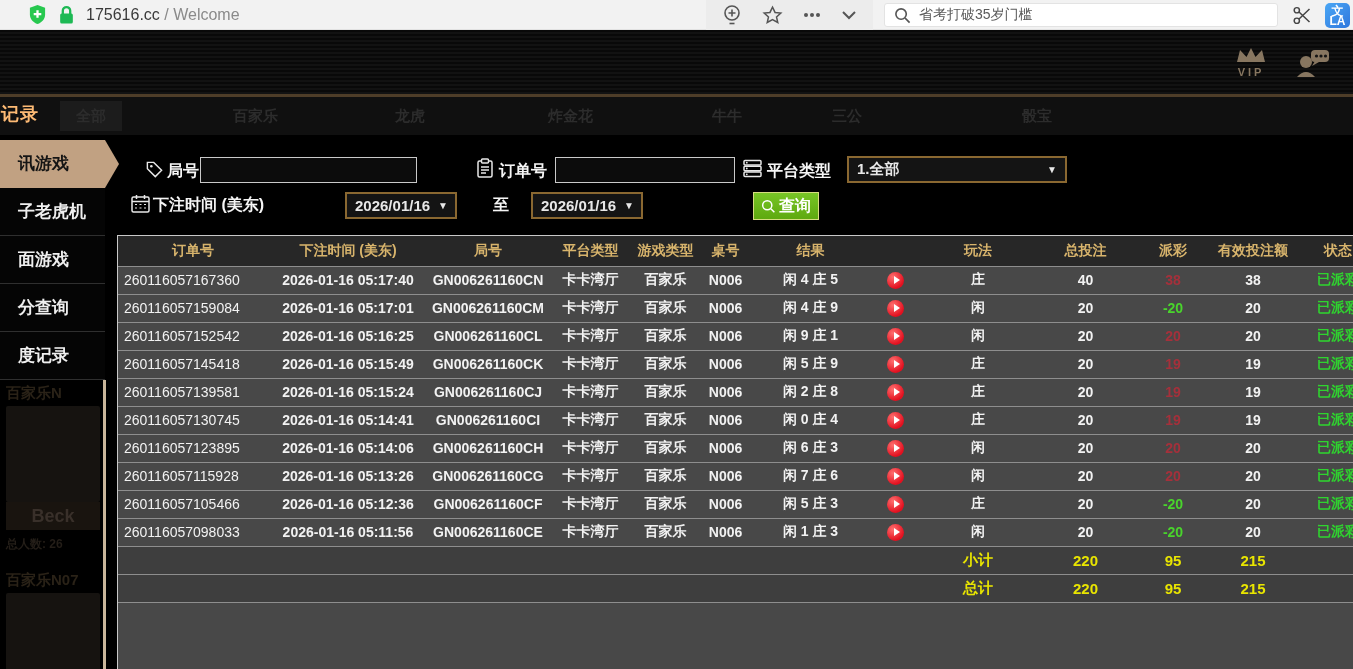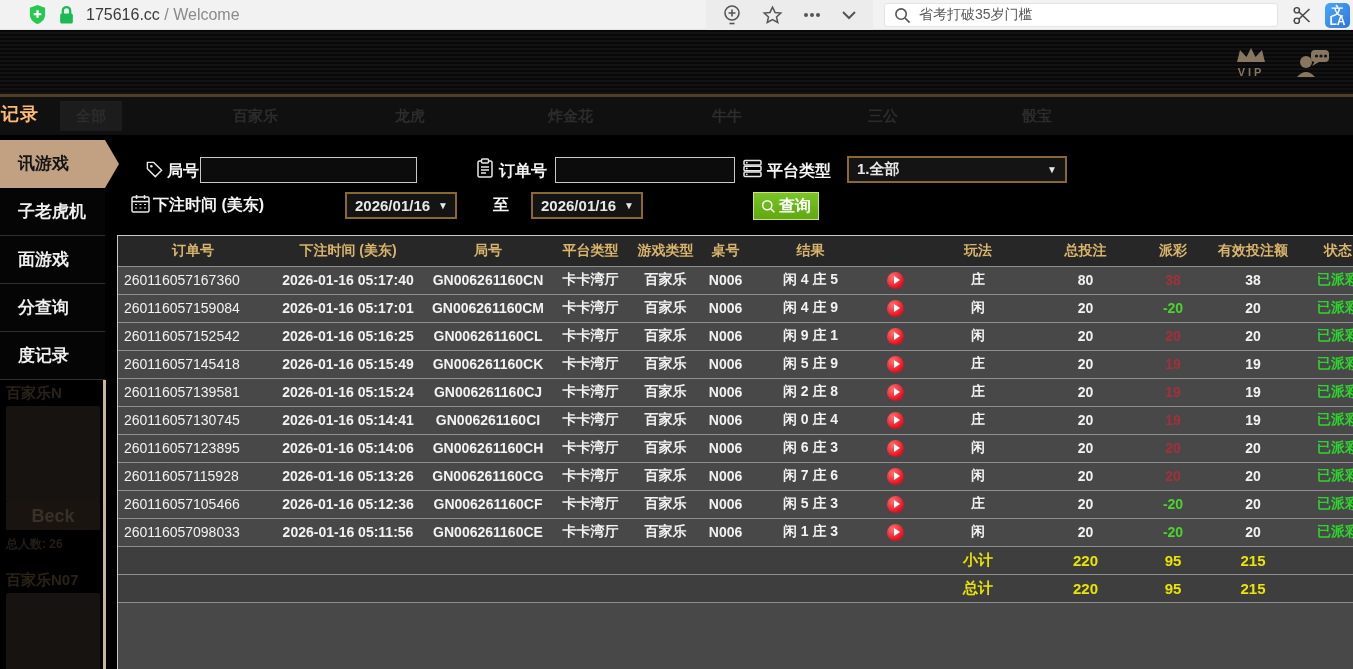--- a/index.html
+++ b/index.html
@@ -186,21 +186,21 @@
       </span>
     </div>
   </div>
 
   <div class="title-bar">
     <span class="dim-tab first" style="left:60px">全部</span>
     <span class="dim-tab" style="left:233px">百家乐</span>
     <span class="dim-tab" style="left:395px">龙虎</span>
     <span class="dim-tab" style="left:548px">炸金花</span>
     <span class="dim-tab" style="left:712px">牛牛</span>
-    <span class="dim-tab" style="left:868px">三公</span>
+    <span class="dim-tab" style="left:832px">三公</span>
     <span class="dim-tab" style="left:1022px">骰宝</span>
     <span class="page-title">记录</span>
   </div>
 
   <div class="body-area">
 
     <div class="sidebar">
       <div class="side-top-gap"></div>
       <div class="side-item active"><span>讯游戏</span></div>
       <div class="side-item"><span>子老虎机</span></div>
@@ -327,21 +327,21 @@
                 <td class="c-num">2026-01-16 05:17:40</td>
                 <td class="c-num">GN006261160CN</td>
                 <td class="c-zh">卡卡湾厅</td>
                 <td class="c-zh">百家乐</td>
                 <td class="c-num">N006</td>
                 <td class="c-zh">闲 4 庄 5</td>
                 <td class="c-play"><span class="play-btn">
                     <span class="play-tri"></span>
                   </span></td>
                 <td class="c-zh">庄</td>
-                <td class="c-num">80</td>
+                <td class="c-num">40</td>
                 <td class="c-payout win">38</td>
                 <td class="c-num">38</td>
                 <td class="c-status">已派彩</td>
               </tr>
               <tr>
                 <td class="c-order">260116057159084</td>
                 <td class="c-num">2026-01-16 05:17:01</td>
                 <td class="c-num">GN006261160CM</td>
                 <td class="c-zh">卡卡湾厅</td>
                 <td class="c-zh">百家乐</td>

